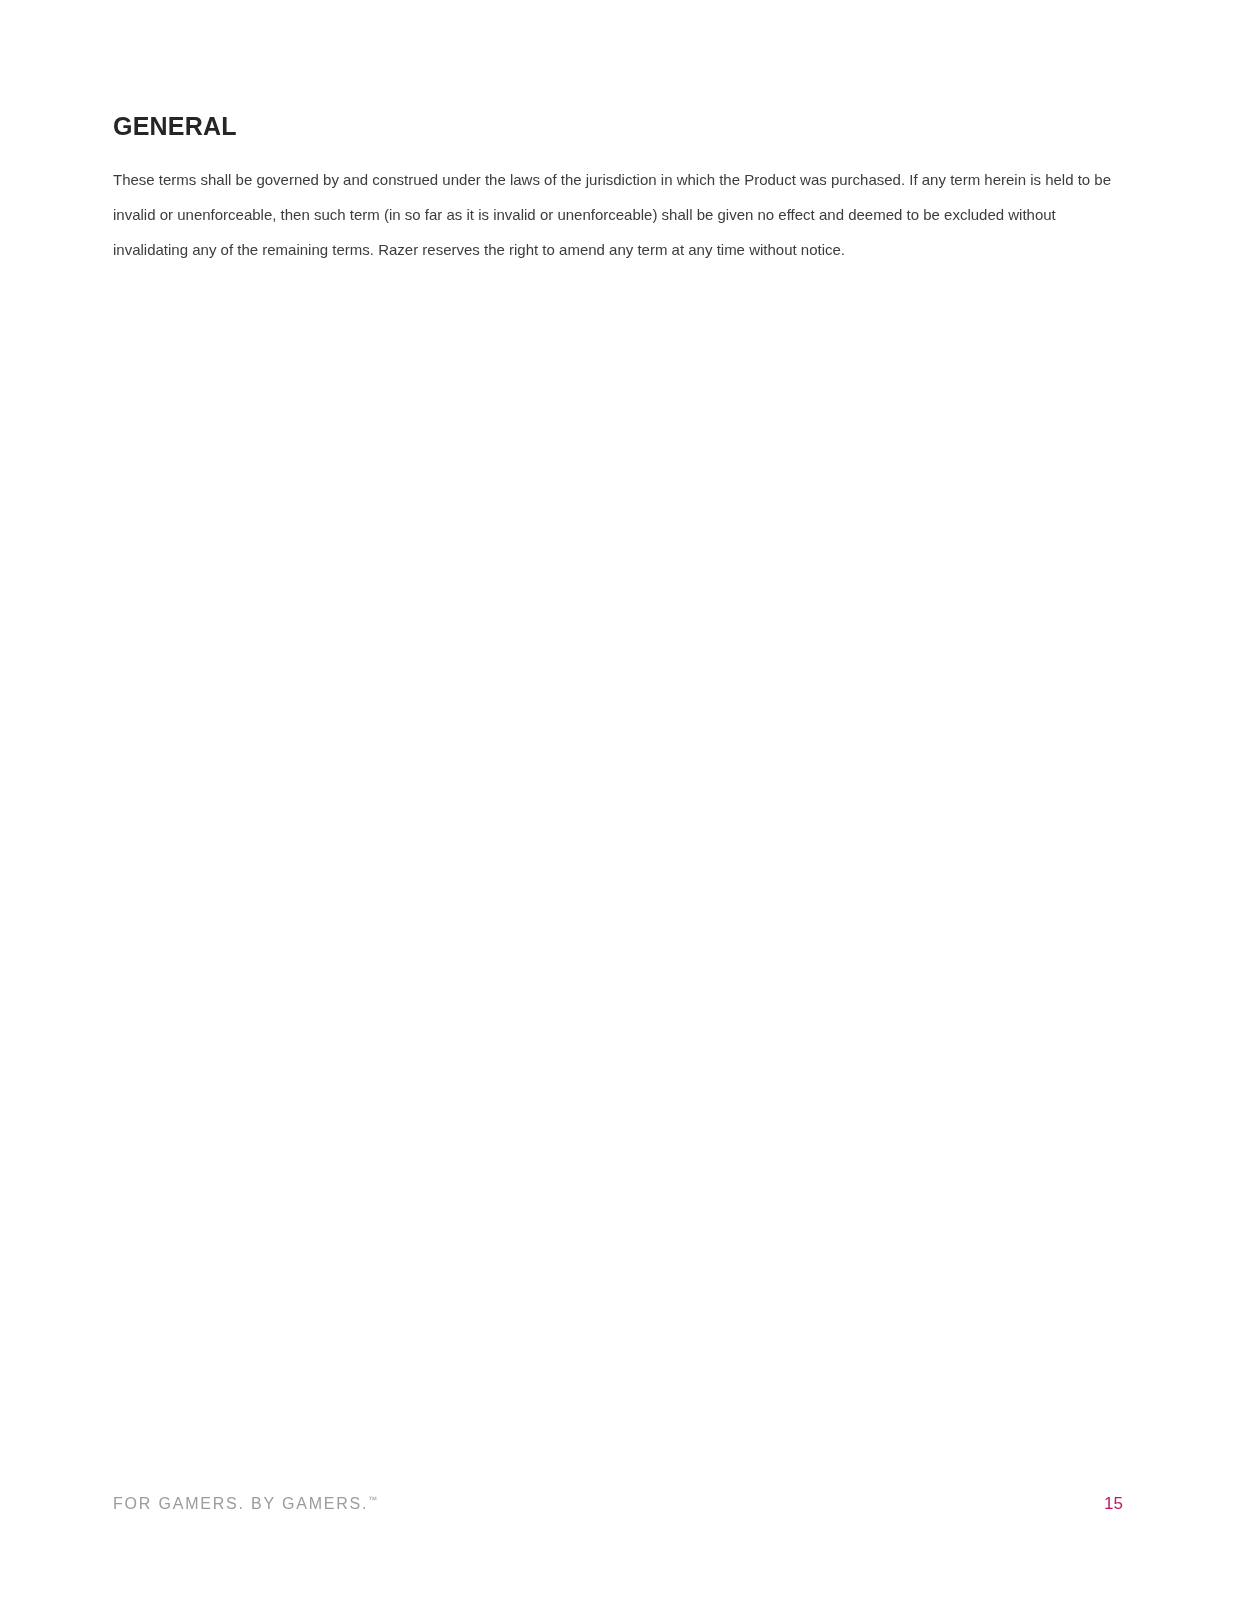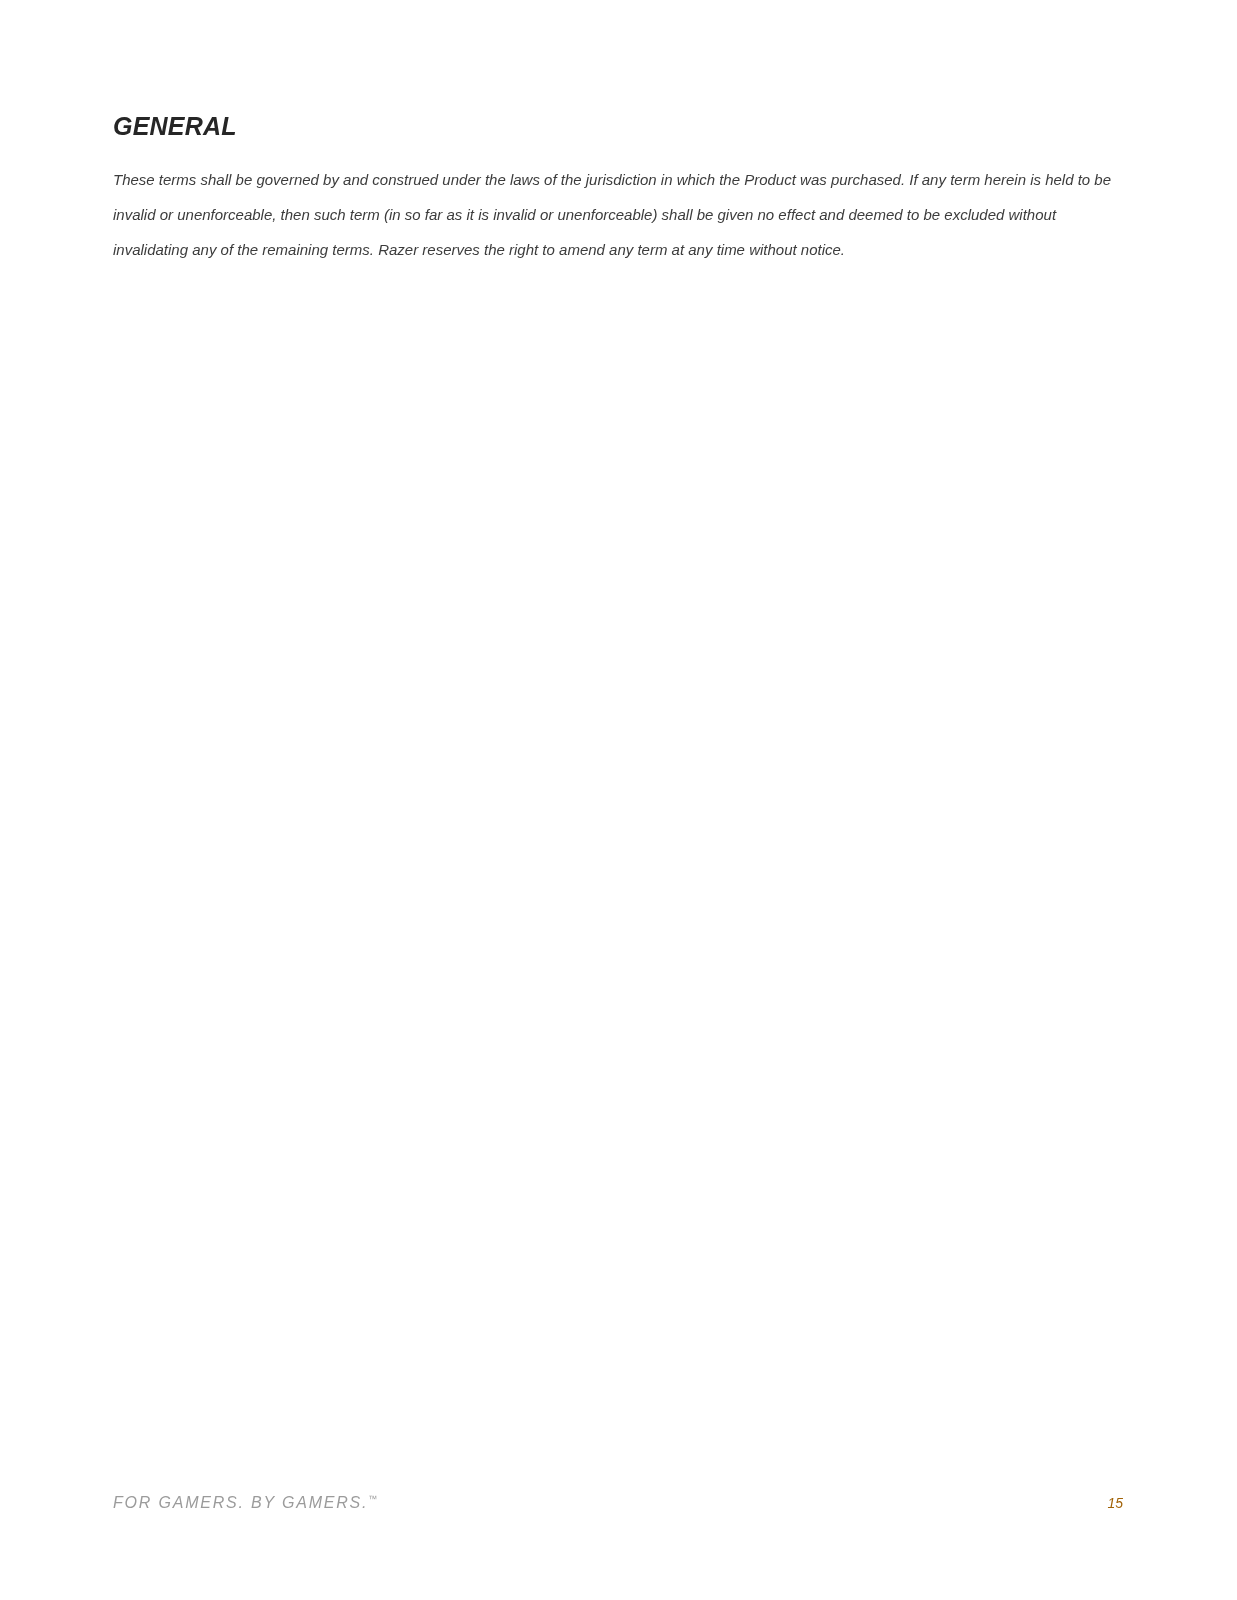--- a/index.html
+++ b/index.html
@@ -8,21 +8,20 @@
     background: #ffffff;
   }
 
   .page {
     position: relative;
     width: 1237px;
     height: 1600px;
     background: #ffffff;
     font-family: "Liberation Sans", sans-serif;
     overflow: hidden;
-    font-style: italic;
   }
 
   .content {
     position: absolute;
     top: 112px;
     left: 113px;
     width: 1011px;
   }
 
   .section-heading {
@@ -59,22 +58,22 @@
     white-space: nowrap;
   }
 
   .footer-tagline .tm {
     font-size: 9px;
     vertical-align: super;
     letter-spacing: 0;
   }
 
   .page-number {
-    font-size: 14px;
-    color: #a16207;
+    font-size: 17px;
+    color: #be185d;
     font-weight: 400;
   }
 </style>
 </head>
 <body>
 
 <div class="page">
 
   <div class="content">
     <h1 class="section-heading">GENERAL</h1>

